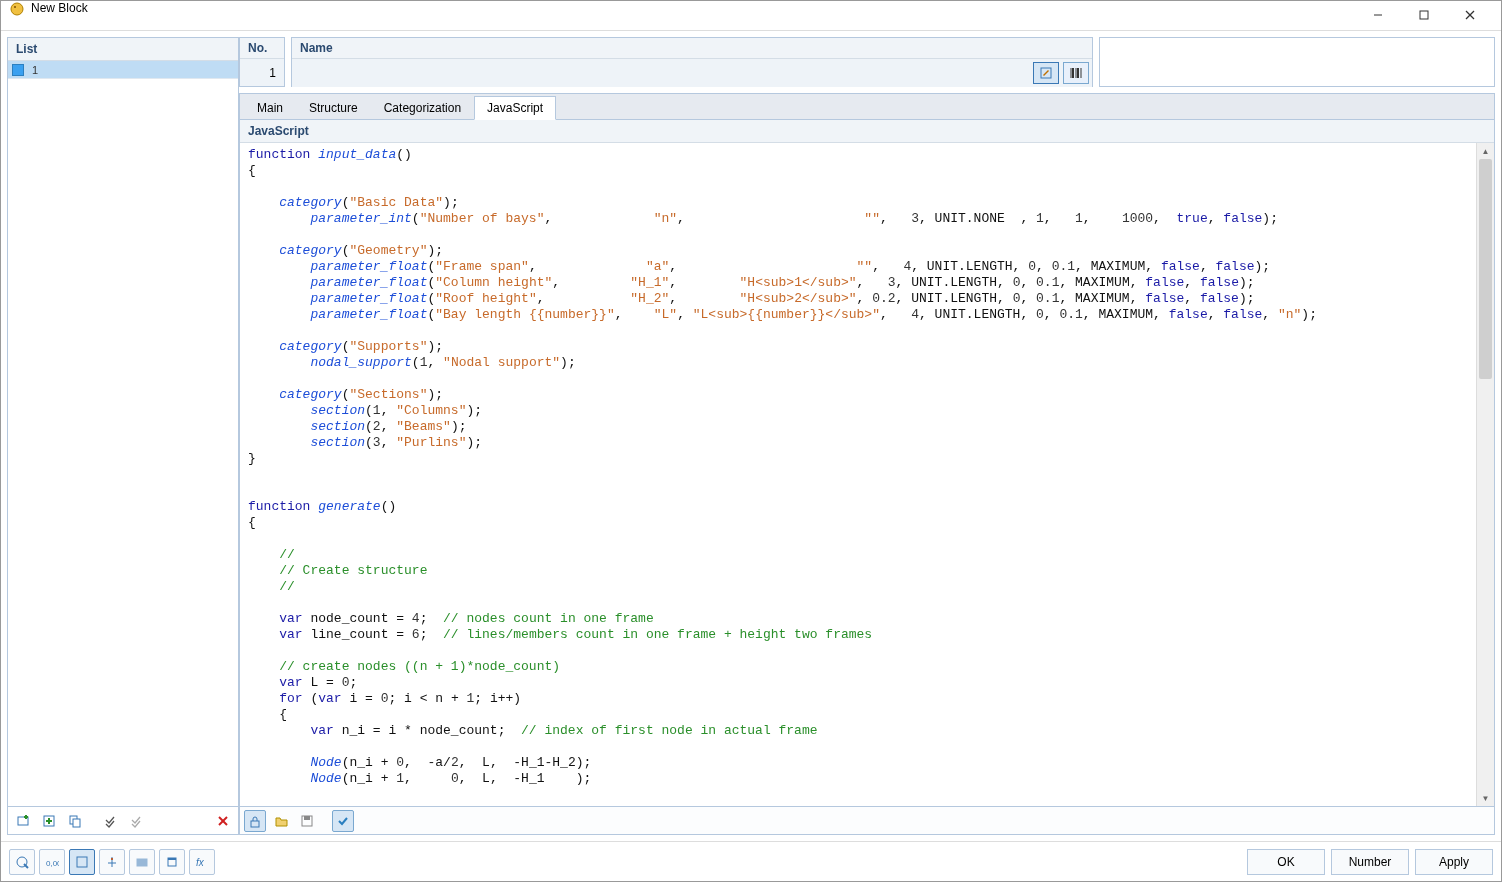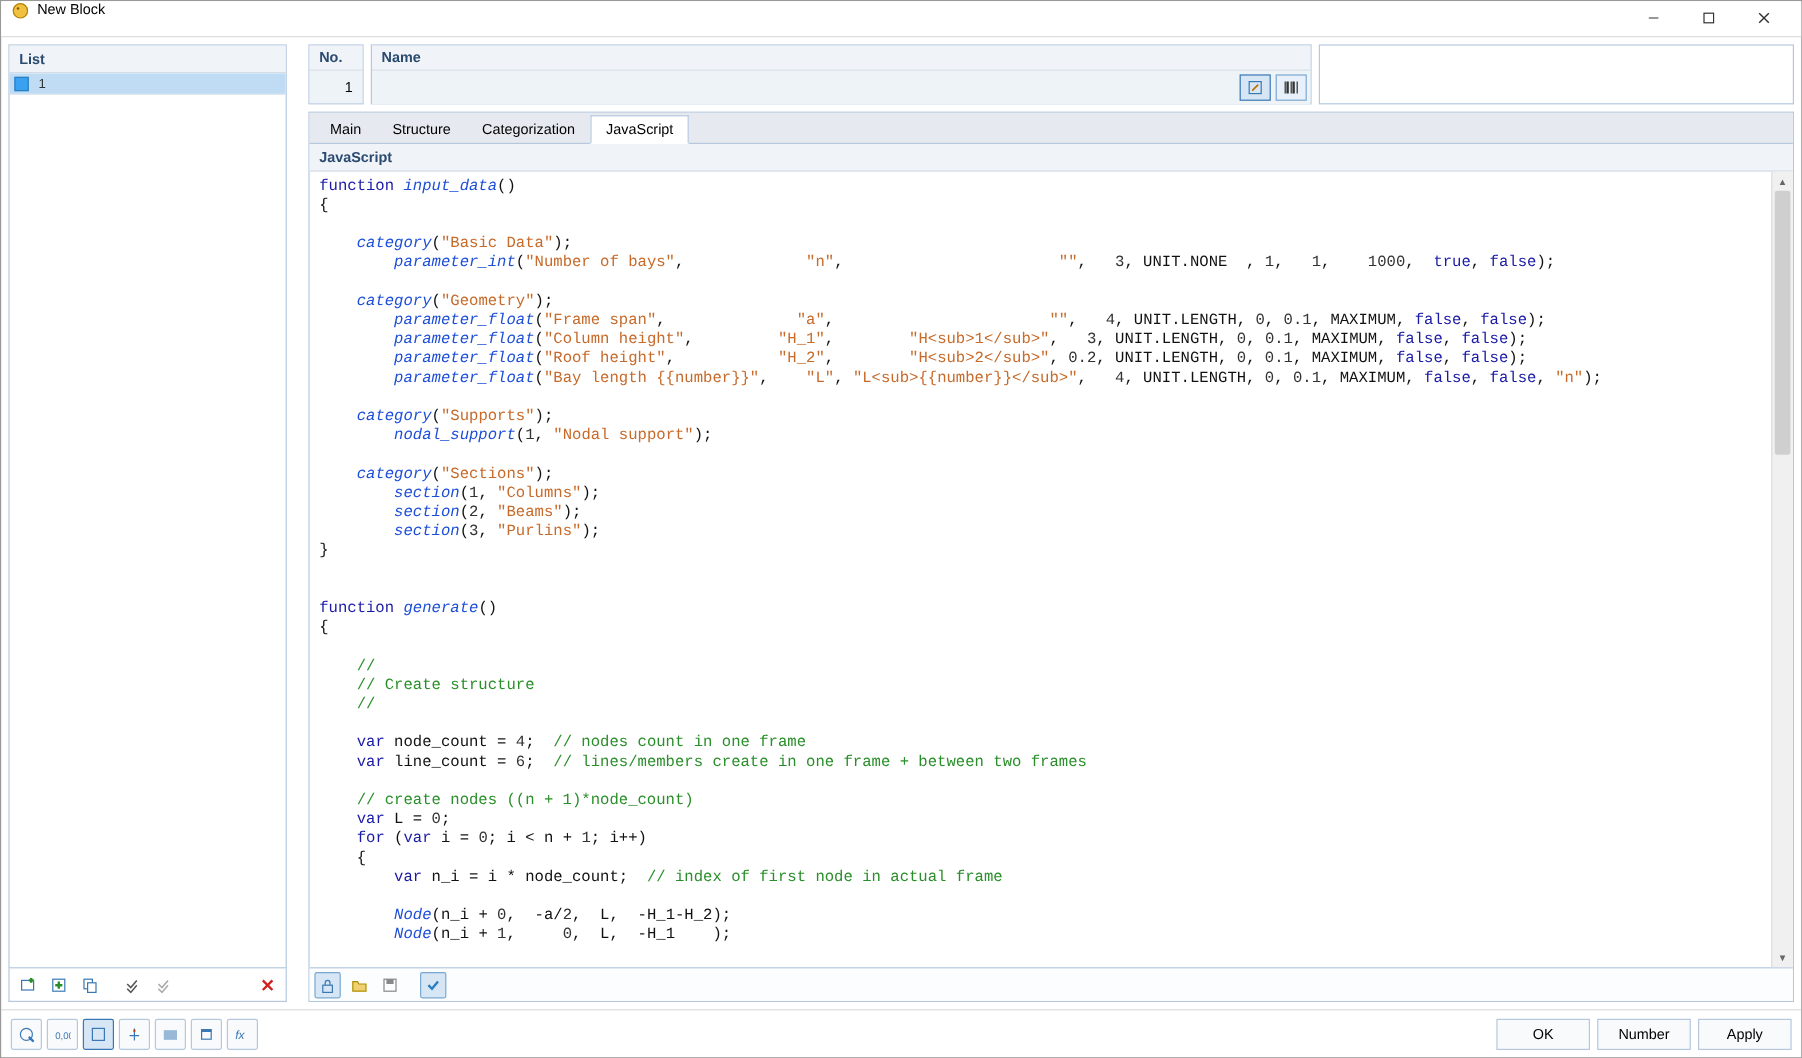--- a/index.html
+++ b/index.html
@@ -3,21 +3,21 @@
 <meta charset="utf-8">
 <style>
   * { box-sizing: border-box; margin: 0; padding: 0; }
   body { font-family: "Segoe UI", Tahoma, sans-serif; font-size: 12px; background: #fff; color: #000; overflow: hidden; }
   .window { width: 1502px; height: 882px; border: 1px solid #999; display: flex; flex-direction: column; background: #fff; }
   .titlebar { height: 30px; display: flex; align-items: flex-start; padding: 0 8px; border-bottom: 1px solid #ddd; background: #fff; }
   .titlebar .app-icon { width: 16px; height: 16px; margin-right: 6px; display:flex; align-items:center; justify-content:center;}
   .titlebar .title { flex: 1; font-size: 12px; }
   .titlebar .win-controls { display: flex; }
   .titlebar .win-btn { width: 46px; height: 28px; display: flex; align-items: center; justify-content: center; font-family: "Segoe MDL2 Assets", sans-serif; font-size:10px;}
-  .content { flex:1; display:flex; padding:6px; gap:18px; min-height:0; }
+  .content { flex:1; display:flex; padding:6px; gap:0; min-height:0; }
   .left-pane { width:232px; display:flex; flex-direction:column; }
   .pane-border { border:1px solid #b5c8de; background:#fff; }
   .list-header { background:#f0f4f8; border-bottom:1px solid #d4dde6; color:#2b4a70; font-weight:600; padding:4px 8px; font-size:12px;}
   .list-body { flex:1; overflow:auto;}
   .list-row { display:flex; align-items:center; height:18px; background:#bfdcf4; border-bottom:1px solid #e0e8f0;}
   .list-row .mark { width:12px; height:12px; background:#3aa0f0; margin:0 4px; border:1px solid #2b7fc0;}
   .list-row .num { flex:1; padding-left:4px; font-size:11px;}
   .left-toolbar { border:1px solid #b5c8de; border-top:none; height:28px; display:flex; align-items:center; padding:0 4px; gap:4px;}
   .tb-btn { width:22px; height:22px; display:flex; align-items:center; justify-content:center; border:1px solid transparent; border-radius:2px;}
   .tb-spacer { flex:1; }
@@ -210,21 +210,21 @@
 
 
 <span class="kw">function</span> <span class="fn">generate</span>()
 {
 
     <span class="comment">//</span>
     <span class="comment">// Create structure</span>
     <span class="comment">//</span>
 
     <span class="kw">var</span> node_count = <span class="num">4</span>;  <span class="comment">// nodes count in one frame</span>
-    <span class="kw">var</span> line_count = <span class="num">6</span>;  <span class="comment">// lines/members create in one frame + between two frames</span>
+    <span class="kw">var</span> line_count = <span class="num">6</span>;  <span class="comment">// lines/members count in one frame + height two frames</span>
 
     <span class="comment">// create nodes ((n + 1)*node_count)</span>
     <span class="kw">var</span> L = <span class="num">0</span>;
     <span class="kw">for</span> (<span class="kw">var</span> i = <span class="num">0</span>; i &lt; n + <span class="num">1</span>; i++)
     {
         <span class="kw">var</span> n_i = i * node_count;  <span class="comment">// index of first node in actual frame</span>
 
         <span class="fn">Node</span>(n_i + <span class="num">0</span>,  -a/<span class="num">2</span>,  L,  -H_1-H_2);
         <span class="fn">Node</span>(n_i + <span class="num">1</span>,     <span class="num">0</span>,  L,  -H_1    );</div>
           <div class="scrollbar-v">

